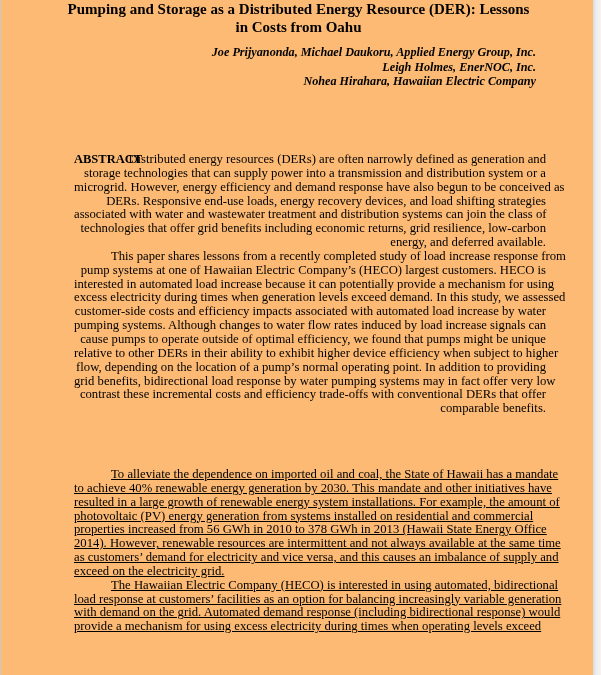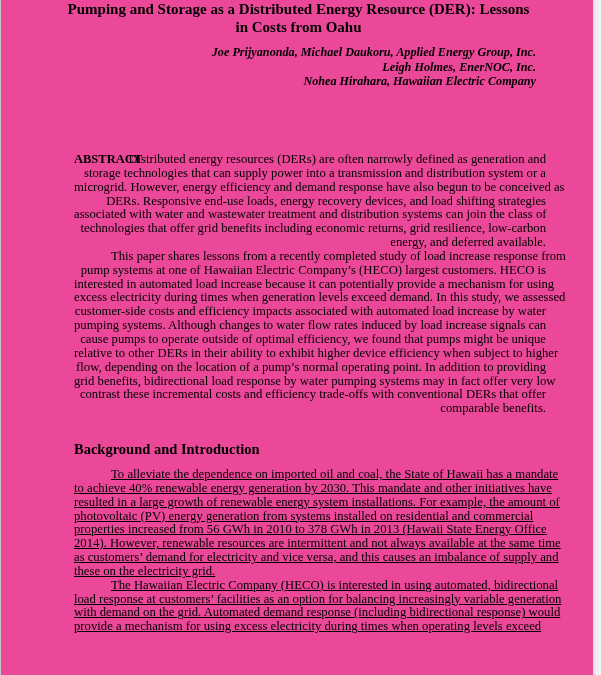--- a/index.html
+++ b/index.html
@@ -13,21 +13,21 @@
   .viewer-left-edge {
     position: absolute; left: 0; top: 0; width: 1px; height: 675px;
     background: #c8c8c8;
   }
   .viewer-right-gutter {
     position: absolute; left: 593px; top: 0; width: 8px; height: 675px;
     background: linear-gradient(to right, #d9d9d9, #eeeeee 40%, #f4f4f4);
   }
   .page {
     position: absolute; left: 1px; top: 0; width: 592px; height: 675px;
-    background: #ec4899;
+    background: #fdba74;
   }
   .title {
     position: absolute; left: 60px; width: 475px; top: 0px;
     text-align: center; font-weight: bold; font-size: 15px; line-height: 18px;
   }
   .authors {
     position: absolute; left: 60px; width: 475px; top: 45px;
     text-align: right; font-weight: bold; font-style: italic;
     font-size: 12.2px; line-height: 14.5px;
   }
@@ -88,31 +88,30 @@
       <span class="line">customer-side costs and efficiency impacts associated with automated load increase by water</span>
       <span class="line">pumping systems. Although changes to water flow rates induced by load increase signals can</span>
       <span class="line">cause pumps to operate outside of optimal efficiency, we found that pumps might be unique</span>
       <span class="line">relative to other DERs in their ability to exhibit higher device efficiency when subject to higher</span>
       <span class="line">flow, depending on the location of a pump’s normal operating point. In addition to providing</span>
       <span class="line">grid benefits, bidirectional load response by water pumping systems may in fact offer very low</span>
       <span class="line">contrast these incremental costs and efficiency trade-offs with conventional DERs that offer</span>
       <span class="line">comparable benefits.</span>
     </div>
 
-  <div class="h-background">Background and Introduction</div>
 
   <div class="para-block bg-block" id="background-body">
       <span class="line indent">To alleviate the dependence on imported oil and coal, the State of Hawaii has a mandate</span>
       <span class="line">to achieve 40% renewable energy generation by 2030. This mandate and other initiatives have</span>
       <span class="line">resulted in a large growth of renewable energy system installations. For example, the amount of</span>
       <span class="line">photovoltaic (PV) energy generation from systems installed on residential and commercial</span>
       <span class="line">properties increased from 56 GWh in 2010 to 378 GWh in 2013 (Hawaii State Energy Office</span>
       <span class="line">2014). However, renewable resources are intermittent and not always available at the same time</span>
       <span class="line">as customers’ demand for electricity and vice versa, and this causes an imbalance of supply and</span>
-      <span class="line">these on the electricity grid.</span>
+      <span class="line">exceed on the electricity grid.</span>
       <span class="line indent">The Hawaiian Electric Company (HECO) is interested in using automated, bidirectional</span>
       <span class="line">load response at customers’ facilities as an option for balancing increasingly variable generation</span>
       <span class="line">with demand on the grid. Automated demand response (including bidirectional response) would</span>
       <span class="line">provide a mechanism for using excess electricity during times when operating levels exceed</span>
     </div>
 
   <div class="footer-cut">
     
   </div>
 </div>

